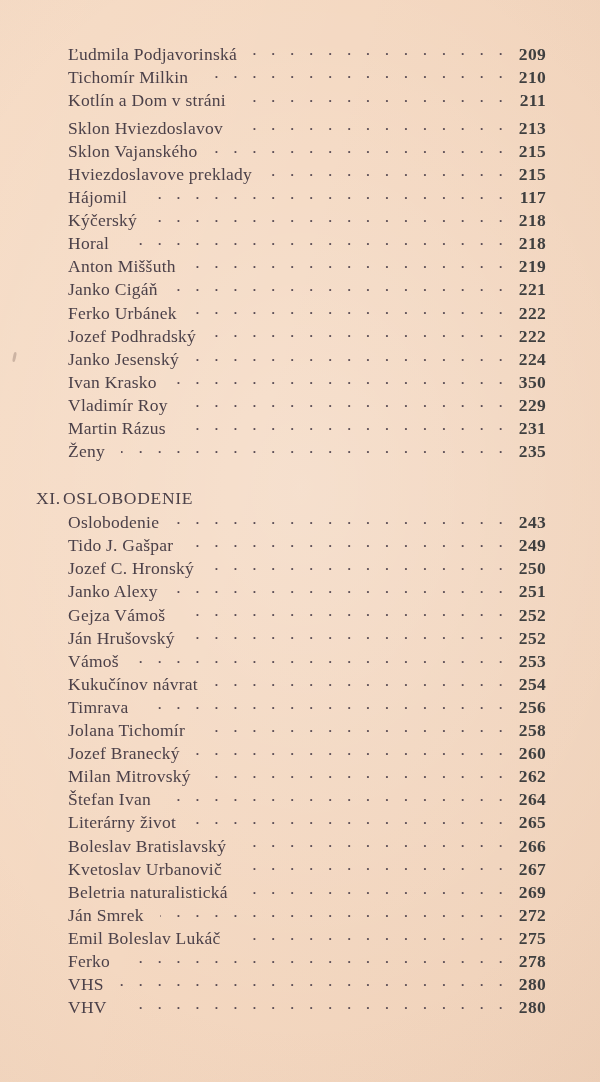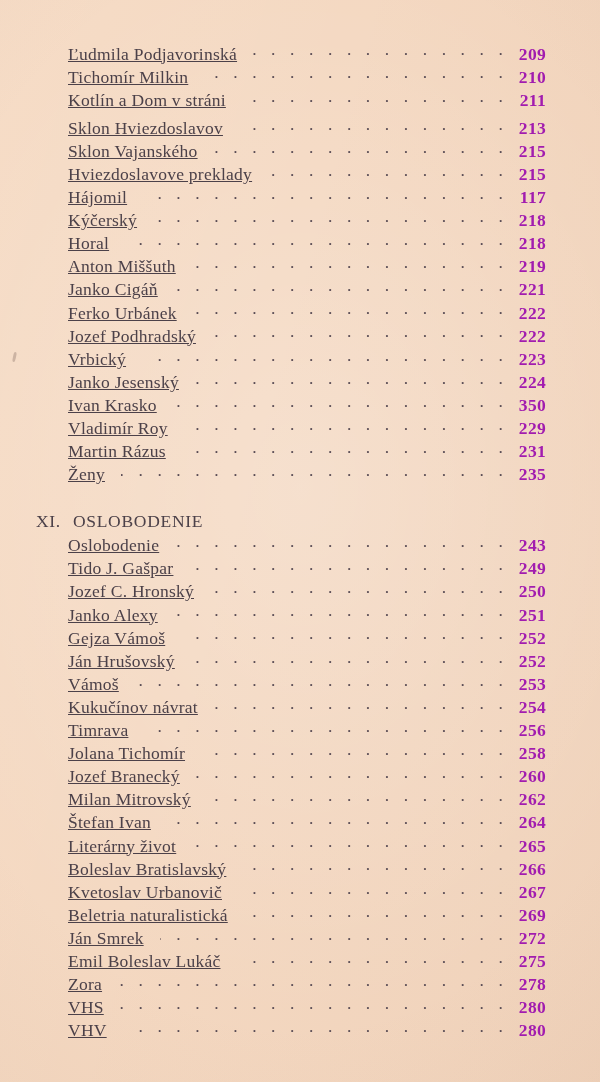--- a/index.html
+++ b/index.html
@@ -47,21 +47,21 @@
     display: flex;
     align-items: baseline;
     margin-left: 36px;
     margin-top: 25px;
     margin-bottom: 2px;
     font-size: 17.5px;
     letter-spacing: 0.7px;
     color: #4c4149;
   }
   .chapter-num {
-    margin-right: 12px;
+    margin-right: 2px;
     white-space: pre;
   }
   .chapter-title {
     white-space: pre;
   }
 
   .entry {
     display: flex;
     align-items: baseline;
     margin-left: 68px;
@@ -71,21 +71,20 @@
     color: #4c4149;
   }
   .entry.gap-before {
     margin-top: 5px;
   }
   .entry-title {
     white-space: pre;
     letter-spacing: 0.25px;
     flex: 0 0 auto;
     padding-right: 12px;
-    text-decoration: underline;
   }
   .leader {
     flex: 1 1 auto;
     position: relative;
     height: 1em;
     overflow: hidden;
     margin: 0 4px;
   }
   .leader::after {
     content: ".  .  .  .  .  .  .  .  .  .  .  .  .  .  .  .  .  .  .  .  .  .  .  .  .  .  .  .  .  .  .  .  .  .  .  .  .  .  .  .";
@@ -97,21 +96,21 @@
     font-size: 17.5px;
     color: #584b54;
     line-height: 1;
   }
   .page-num {
     flex: 0 0 auto;
     width: 34px;
     text-align: right;
     font-weight: bold;
     letter-spacing: 0.3px;
-    color: #a21caf;
+    color: #404040;
   }
 </style>
 </head>
 <body>
 
 <div id="paper-texture"></div>
 <div id="margin-speck"></div>
 
 <div id="toc">
     <div class="entry">
@@ -173,25 +172,20 @@
       <span class="entry-title">Ferko Urbánek</span>
       <span class="leader"></span>
       <span class="page-num">222</span>
     </div>
     <div class="entry">
       <span class="entry-title">Jozef Podhradský</span>
       <span class="leader"></span>
       <span class="page-num">222</span>
     </div>
     <div class="entry">
-      <span class="entry-title">Vrbický</span>
-      <span class="leader"></span>
-      <span class="page-num">223</span>
-    </div>
-    <div class="entry">
       <span class="entry-title">Janko Jesenský</span>
       <span class="leader"></span>
       <span class="page-num">224</span>
     </div>
     <div class="entry">
       <span class="entry-title">Ivan Krasko</span>
       <span class="leader"></span>
       <span class="page-num">350</span>
     </div>
     <div class="entry">
@@ -302,21 +296,21 @@
       <span class="entry-title">Ján Smrek</span>
       <span class="leader"></span>
       <span class="page-num">272</span>
     </div>
     <div class="entry">
       <span class="entry-title">Emil Boleslav Lukáč</span>
       <span class="leader"></span>
       <span class="page-num">275</span>
     </div>
     <div class="entry">
-      <span class="entry-title">Zora</span>
+      <span class="entry-title">Ferko</span>
       <span class="leader"></span>
       <span class="page-num">278</span>
     </div>
     <div class="entry">
       <span class="entry-title">VHS</span>
       <span class="leader"></span>
       <span class="page-num">280</span>
     </div>
     <div class="entry">
       <span class="entry-title">VHV</span>

